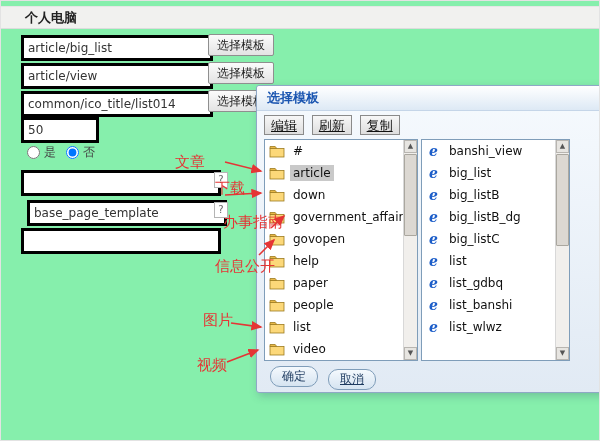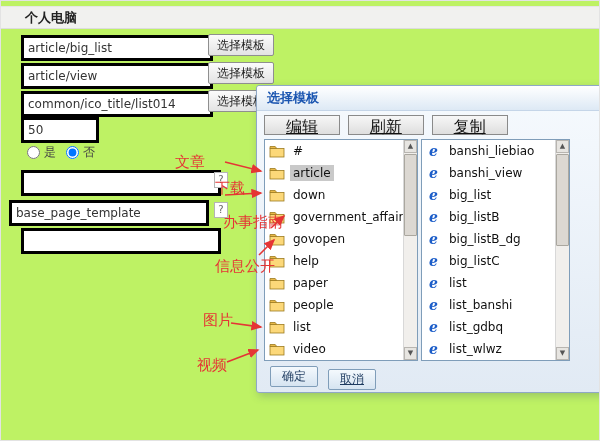--- a/index.html
+++ b/index.html
@@ -1,17 +1,17 @@
 <!DOCTYPE html>
 <html><head>
 <meta charset="utf-8">
 <style>
   html,body{margin:0;padding:0;background:#fff;}
   .stage{
-    position:relative;width:600px;height:441px;overflow:hidden;background:#bef264;
+    position:relative;width:600px;height:441px;overflow:hidden;background:#86efac;
     font-family:"DejaVu Sans","Liberation Sans",sans-serif;font-size:12px;color:#333;
     border:1px solid #e3e3e3;box-sizing:border-box;
   }
   
   .topbar{position:absolute;left:0;top:5px;width:100%;height:23px;background:#f1f1ef;
     border-top:1px solid #e6e6e6;border-bottom:1px solid #dcdcdc;display:flex;align-items:center;
     padding-left:24px;box-sizing:border-box;}
   .topbar .title{font-weight:bold;font-size:13px;color:#222;}
 
   
@@ -27,21 +27,21 @@
     font-size:10px;line-height:14px;text-align:center;color:#666;}
 
   
   .dialog{position:absolute;left:255px;top:84px;width:356px;height:306px;z-index:10;
     background:linear-gradient(#f6fafe,#e1eaf4);border:1px solid #8fa8c6;border-radius:3px;
     box-shadow:2px 3px 8px rgba(60,80,110,.28);}
   .dialog-title{height:24px;line-height:24px;padding-left:10px;color:#1a55b0;font-weight:bold;
     font-size:13px;background:linear-gradient(#ffffff,#dde9f5);border-bottom:1px solid #c5d5e8;
     border-radius:3px 3px 0 0;}
   .dialog-toolbar{padding:4px 0 3px 7px;}
-  .tool-btn{height:20px;padding:1px 21px;margin-right:4px;font-size:16px;color:#111;
+  .tool-btn{height:20px;padding:1px 6px;margin-right:4px;font-size:13px;color:#111;
     text-decoration:underline;background:linear-gradient(#f7f7f7,#dedede);
     border:1px solid #8a8a8a;font-family:inherit;}
   .panel{position:absolute;background:#fff;border:1px solid #7f9db9;overflow:hidden;}
   .tree-panel{left:7px;top:53px;width:152px;height:220px;}
   .file-panel{left:164px;top:53px;width:147px;height:220px;}
   .rows{position:absolute;left:0;top:0;right:13px;bottom:0;overflow:hidden;}
   .trow,.frow{display:flex;align-items:center;height:22px;padding-left:4px;white-space:nowrap;}
   .folder-icon{width:17px;height:13px;margin-right:4px;flex:0 0 auto;}
   .trow-label,.frow-label{font-size:12px;color:#111;padding:1px 3px;}
   .trow.selected .trow-label{background:#c9c9c9;}
@@ -52,21 +52,21 @@
   
   .vscroll{position:absolute;right:0;top:0;bottom:0;width:13px;background:#f1efec;
     border-left:1px solid #d8d8d8;}
   .vs-btn{position:absolute;left:0;right:0;height:13px;background:#e7e5e1;
     border:1px solid #b8b5b0;box-sizing:border-box;font-size:7px;line-height:11px;
     text-align:center;color:#555;}
   .vs-btn.up{top:0;} .vs-btn.down{bottom:0;}
   .vs-thumb{position:absolute;left:0;right:0;background:#dcd8d2;border:1px solid #aaa79f;
     box-sizing:border-box;border-radius:1px;}
   .btn-dlg{position:absolute;width:48px;height:21px;font-size:12px;color:#1d3a5f;
-    background:linear-gradient(#f4f9fd,#d6e4f1);border:1px solid #7f9db9;border-radius:2px;
+    background:linear-gradient(#f4f9fd,#d6e4f1);border:1px solid #7f9db9;border-radius:10px;
     font-family:inherit;}
   
   .anno{position:absolute;z-index:60;color:#e53535;font-size:15px;white-space:nowrap;}
   .arrows{position:absolute;left:0;top:0;width:600px;height:441px;z-index:55;pointer-events:none;}
 </style>
 </head>
 <body>
 
 <div class="stage">
 
@@ -88,21 +88,21 @@
   <div class="radio-row">
     <input type="radio" name="yn" style="">
     <label>是</label>
     <input type="radio" name="yn" checked="" style="">
     <label>否</label>
   </div>
 
   <input class="txt" style="left: 20px; top: 169px; width: 186px;" value="">
   <span class="help" style="left:213px;top:171px;">?</span>
 
-  <input class="txt" style="left: 8px; top: 199px; width: 186px;" value="base_page_template">
+  <input class="txt" style="left: 26px; top: 199px; width: 186px;" value="base_page_template">
   <span class="help" style="left:213px;top:201px;">?</span>
 
   <input class="txt" style="left: 20px; top: 227px; width: 186px;" value="">
 
   <div class="dialog">
     <div class="dialog-title">选择模板</div>
     <div class="dialog-toolbar">
       <button class="tool-btn">编辑</button>
       <button class="tool-btn">刷新</button>
       <button class="tool-btn">复制</button>
@@ -205,24 +205,20 @@
         <div class="vs-btn up">▲</div>
         <div class="vs-thumb" style="top:14px;height:82px;"></div>
         <div class="vs-btn down">▼</div>
       </div>
     </div>
 
     <div class="panel file-panel">
       <div class="rows">
           <div class="frow">
     <span class="ie-icon"></span>
-    <span class="frow-label">banshi_liebiao</span>
-  </div>
-          <div class="frow">
-    <span class="ie-icon"></span>
     <span class="frow-label">banshi_view</span>
   </div>
           <div class="frow">
     <span class="ie-icon"></span>
     <span class="frow-label">big_list</span>
   </div>
           <div class="frow">
     <span class="ie-icon"></span>
     <span class="frow-label">big_listB</span>
   </div>
@@ -233,25 +229,25 @@
           <div class="frow">
     <span class="ie-icon"></span>
     <span class="frow-label">big_listC</span>
   </div>
           <div class="frow">
     <span class="ie-icon"></span>
     <span class="frow-label">list</span>
   </div>
           <div class="frow">
     <span class="ie-icon"></span>
+    <span class="frow-label">list_gdbq</span>
+  </div>
+          <div class="frow">
+    <span class="ie-icon"></span>
     <span class="frow-label">list_banshi</span>
-  </div>
-          <div class="frow">
-    <span class="ie-icon"></span>
-    <span class="frow-label">list_gdbq</span>
   </div>
           <div class="frow">
     <span class="ie-icon"></span>
     <span class="frow-label">list_wlwz</span>
   </div>
         </div>
       <div class="vscroll">
         <div class="vs-btn up">▲</div>
         <div class="vs-thumb" style="top:14px;height:92px;"></div>
         <div class="vs-btn down">▼</div>

